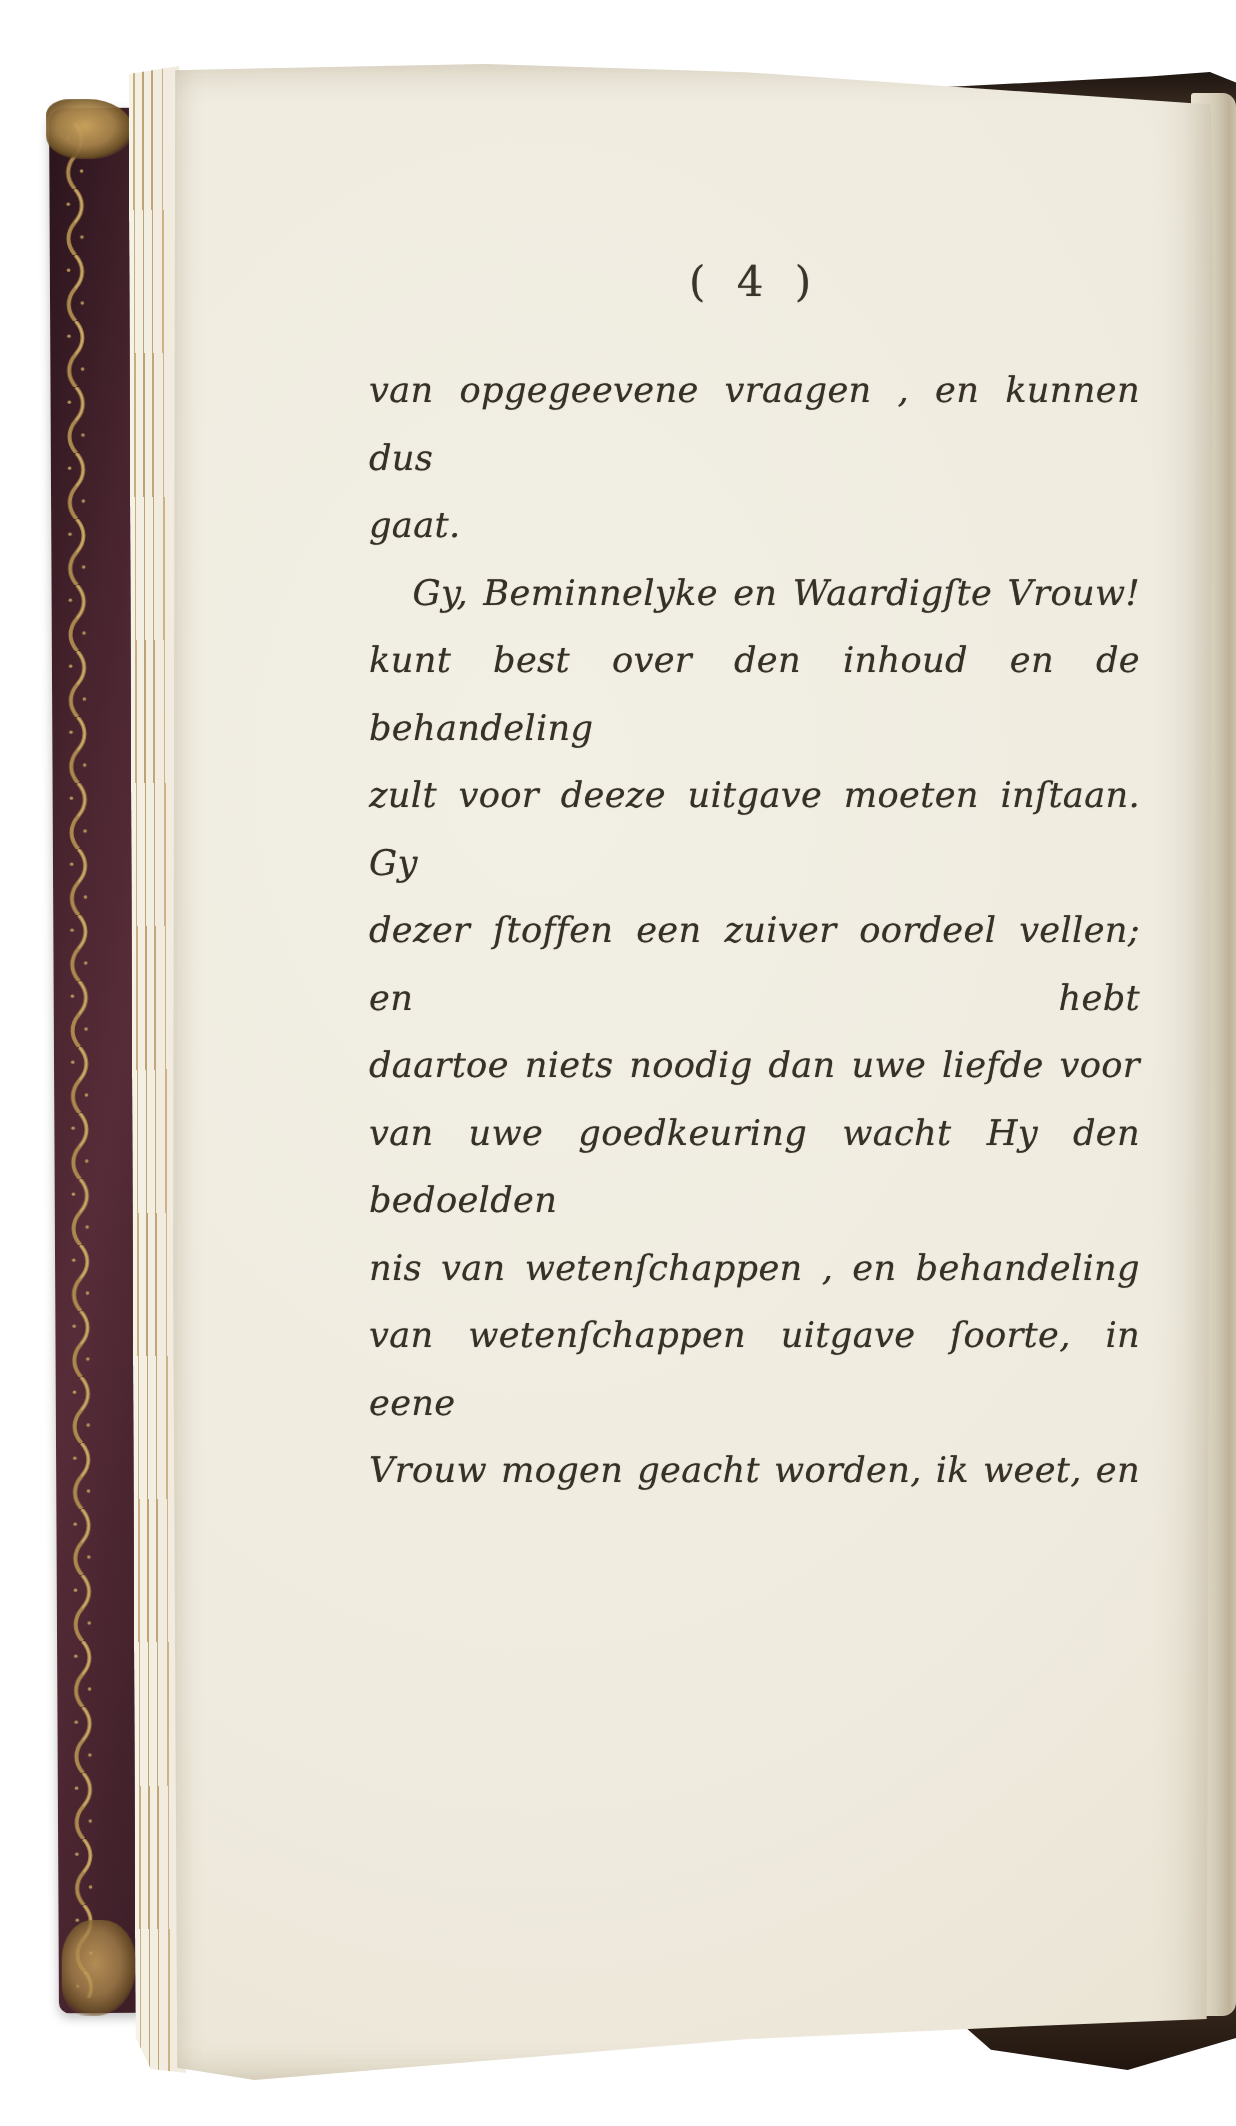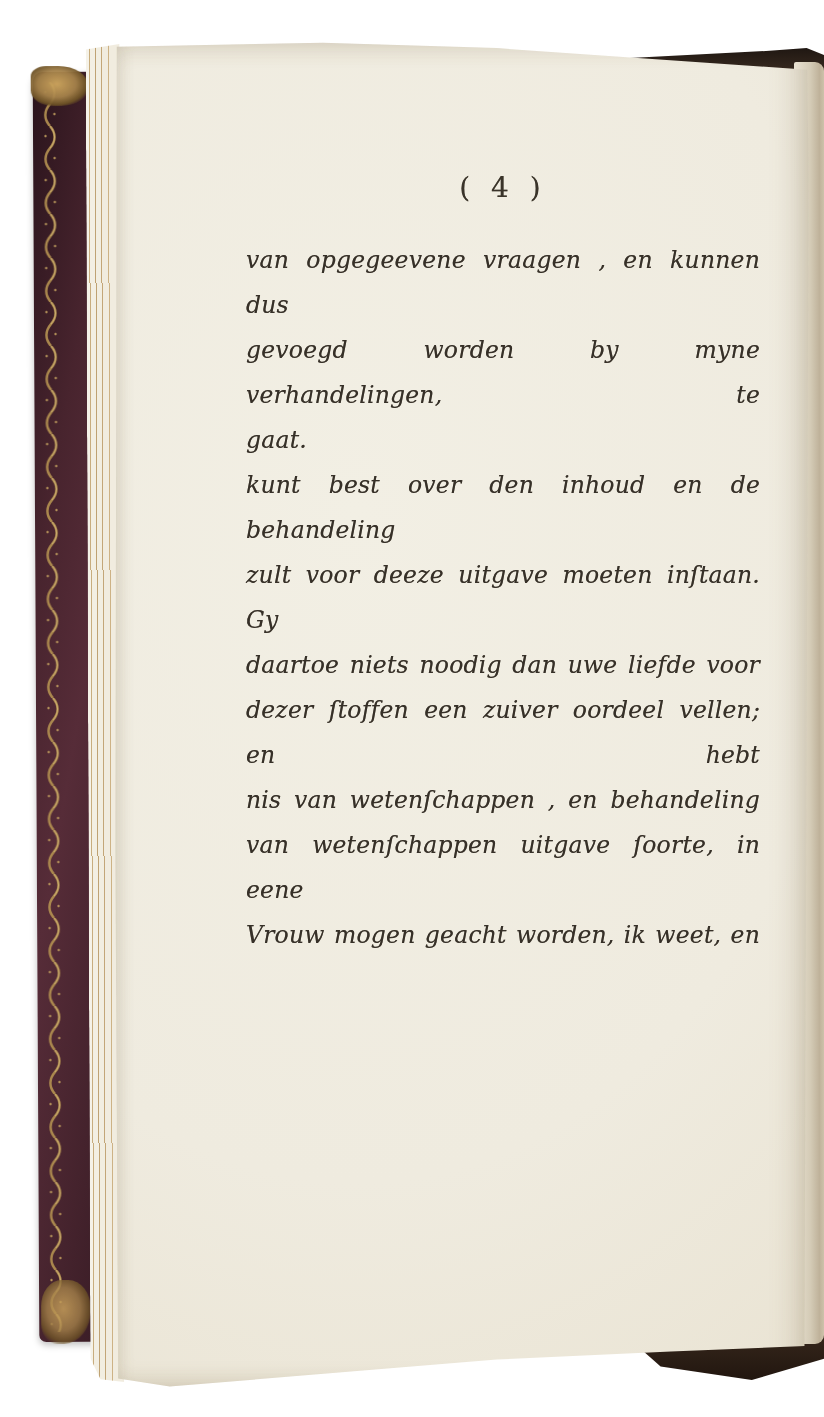--- a/index.html
+++ b/index.html
@@ -123,26 +123,27 @@
   </div>
 
   <div class="page-stack"></div>
   <div class="right-gutter"></div>
   <div class="main-page"></div>
 
   <div class="text-block">
     <div class="page-number">( 4 )</div>
     <div>
         <div class="line">van opgegeevene vraagen ,  en kunnen dus</div>
-        <div class="line">gevoegd worden by myne verhandelingen, te</div>
         <div class="line last">gaat.</div>
+        <div class="line indent">Gy, Beminnelyke en Waardigſte Vrouw!</div>
         <div class="line">kunt best over den inhoud en de behandeling</div>
         <div class="line">zult voor deeze uitgave moeten inſtaan.  Gy</div>
+        <div class="line">dezer ſtoffen een zuiver oordeel vellen; en hebt</div>
         <div class="line">daartoe niets noodig dan uwe liefde voor</div>
-        <div class="line">dezer ſtoffen een zuiver oordeel vellen; en hebt</div>
+        <div class="line">van uwe goedkeuring wacht Hy den bedoelden</div>
         <div class="line">nis van wetenſchappen , en behandeling</div>
         <div class="line">van wetenſchappen uitgave ſoorte, in eene</div>
         <div class="line">Vrouw mogen geacht worden, ik weet, en</div>
       </div>
 
   </div>
 
 </div>
 
 </body></html>

